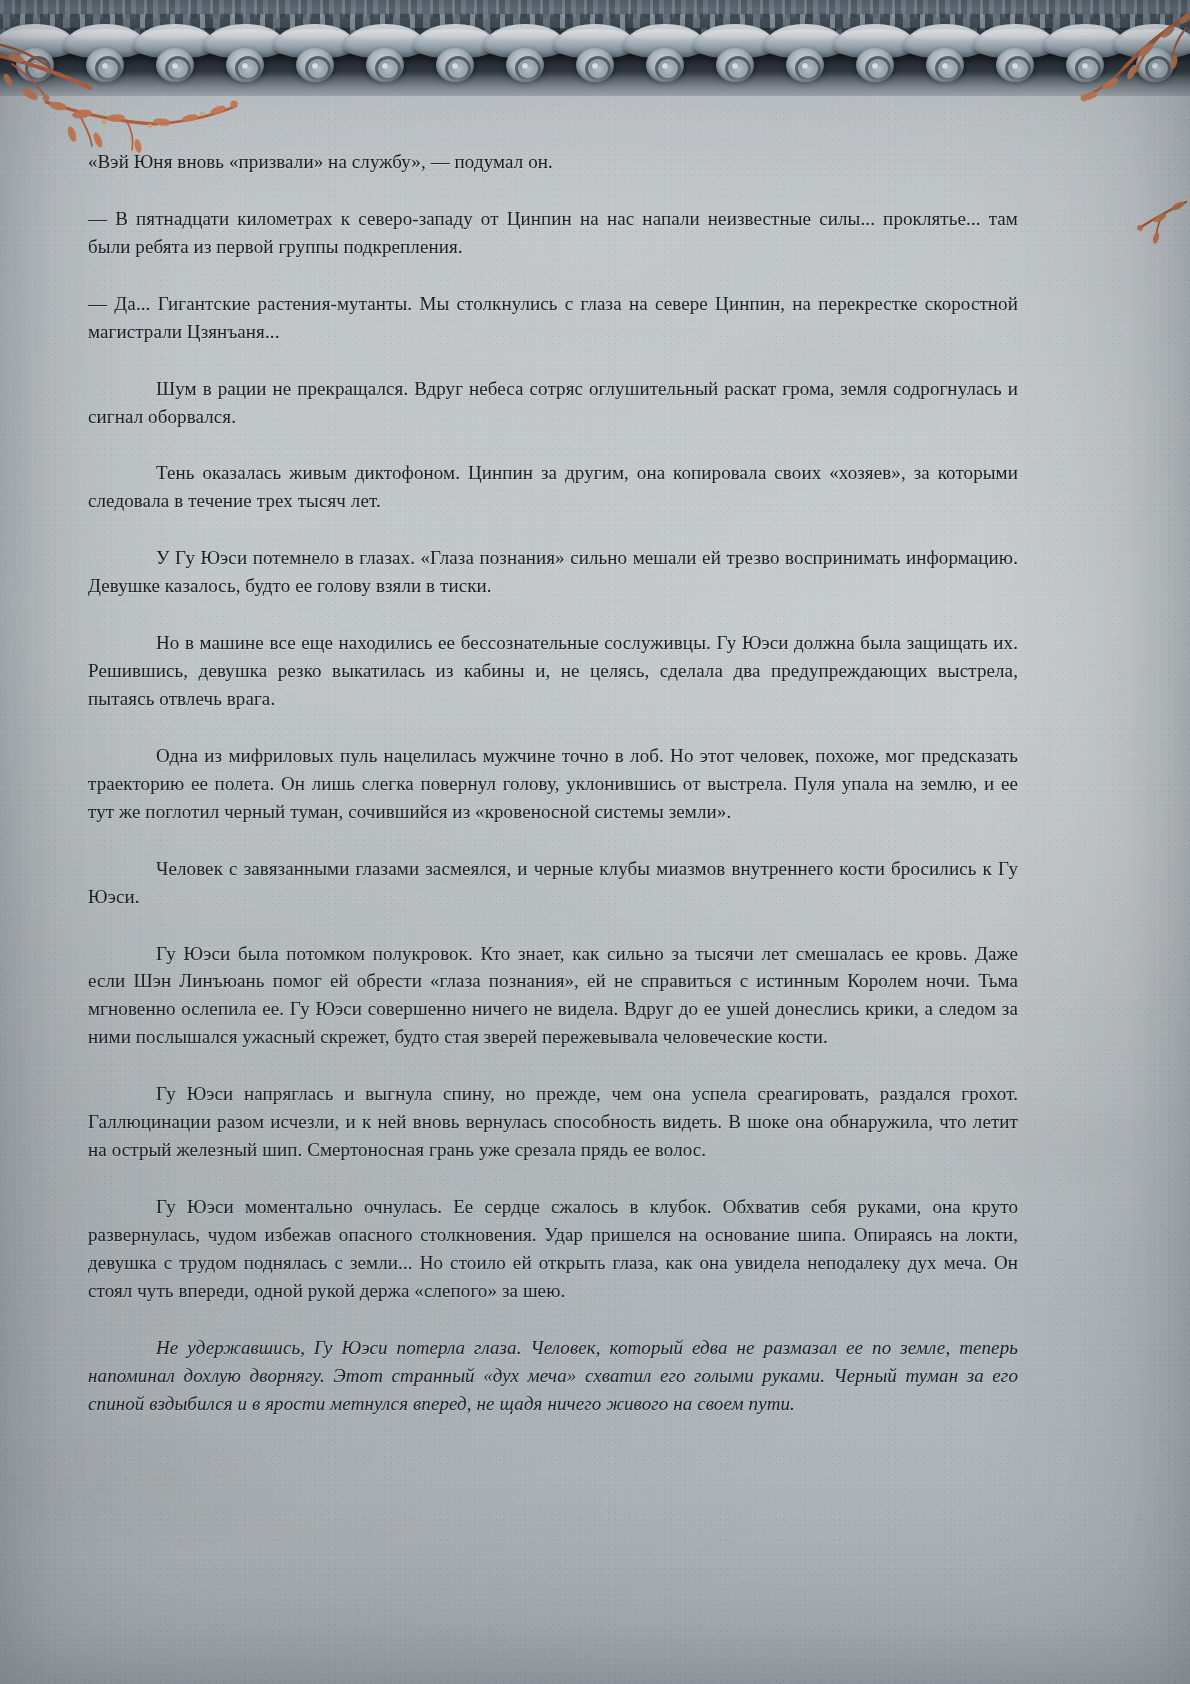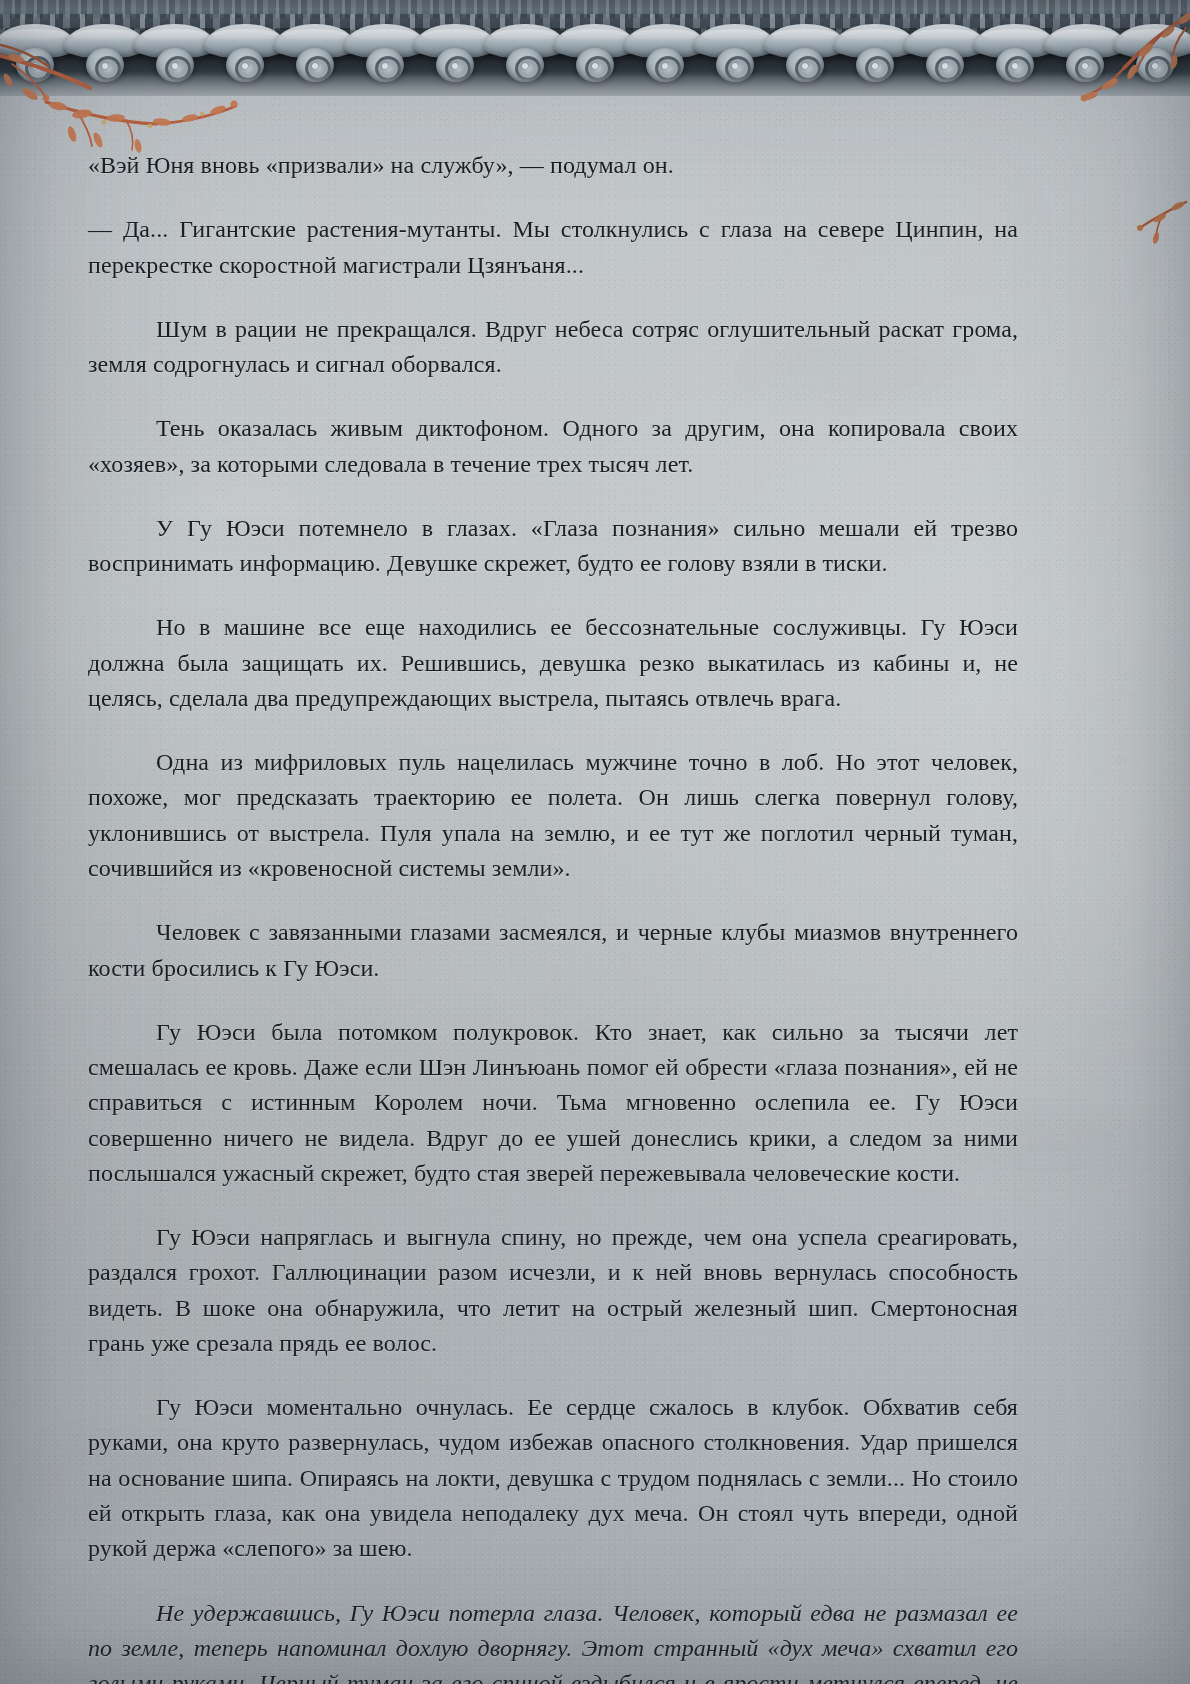--- a/index.html
+++ b/index.html
@@ -187,21 +187,21 @@
 
   
   .content {
     position: absolute;
     left: 88px;
     top: 148px;
     width: 930px;
   }
   p.para {
     margin: 0 0 29px 0;
-    font-size: 24px;
+    font-size: 19px;
     line-height: 1.47;
     color: #1b1f23;
     text-align: justify;
     text-justify: inter-word;
     letter-spacing: .1px;
     text-shadow: 0 1px 0 rgba(255,255,255,.22);
   }
   p.para.indent { text-indent: 68px; }
   p.para.last { margin-bottom: 0; font-style: italic; }
 </style>
@@ -359,24 +359,25 @@
         <ellipse cx="100" cy="10" rx="7" ry="3" transform="rotate(-28 100 10)"></ellipse>
         <ellipse cx="82" cy="22" rx="7" ry="3" transform="rotate(-30 82 22)"></ellipse>
         <ellipse cx="78" cy="42" rx="6" ry="2.8" transform="rotate(-76 78 42)"></ellipse>
         <circle cx="62" cy="32" r="3"></circle>
       </g>
     </svg>
   </div>
 
   <div class="content" id="content">
       <p class="para">«Вэй Юня вновь «призвали» на службу», — подумал он.</p>
+      <p class="para">— В пятнадцати километрах к северо-западу от Цинпин на нас напали неизвестные силы... проклятье... там были ребята из первой группы подкрепления.</p>
       <p class="para">— Да... Гигантские растения-мутанты. Мы столкнулись с глаза на севере Цинпин, на перекрестке скоростной магистрали Цзянъаня...</p>
       <p class="para indent">Шум в рации не прекращался. Вдруг небеса сотряс оглушительный раскат грома, земля содрогнулась и сигнал оборвался.</p>
-      <p class="para indent">Тень оказалась живым диктофоном. Одного за другим, она копировала своих «хозяев», за которыми следовала в течение трех тысяч лет.</p>
-      <p class="para indent">У Гу Юэси потемнело в глазах. «Глаза познания» сильно мешали ей трезво воспринимать информацию. Девушке скрежет, будто ее голову взяли в тиски.</p>
+      <p class="para indent">Тень оказалась живым диктофоном. Цинпин за другим, она копировала своих «хозяев», за которыми следовала в течение трех тысяч лет.</p>
+      <p class="para indent">У Гу Юэси потемнело в глазах. «Глаза познания» сильно мешали ей трезво воспринимать информацию. Девушке казалось, будто ее голову взяли в тиски.</p>
       <p class="para indent">Но в машине все еще находились ее бессознательные сослуживцы. Гу Юэси должна была защищать их. Решившись, девушка резко выкатилась из кабины и, не целясь, сделала два предупреждающих выстрела, пытаясь отвлечь врага.</p>
       <p class="para indent">Одна из мифриловых пуль нацелилась мужчине точно в лоб. Но этот человек, похоже, мог предсказать траекторию ее полета. Он лишь слегка повернул голову, уклонившись от выстрела. Пуля упала на землю, и ее тут же поглотил черный туман, сочившийся из «кровеносной системы земли».</p>
       <p class="para indent">Человек с завязанными глазами засмеялся, и черные клубы миазмов внутреннего кости бросились к Гу Юэси.</p>
       <p class="para indent">Гу Юэси была потомком полукровок. Кто знает, как сильно за тысячи лет смешалась ее кровь. Даже если Шэн Линъюань помог ей обрести «глаза познания», ей не справиться с истинным Королем ночи. Тьма мгновенно ослепила ее. Гу Юэси совершенно ничего не видела. Вдруг до ее ушей донеслись крики, а следом за ними послышался ужасный скрежет, будто стая зверей пережевывала человеческие кости.</p>
       <p class="para indent">Гу Юэси напряглась и выгнула спину, но прежде, чем она успела среагировать, раздался грохот. Галлюцинации разом исчезли, и к ней вновь вернулась способность видеть. В шоке она обнаружила, что летит на острый железный шип. Смертоносная грань уже срезала прядь ее волос.</p>
       <p class="para indent">Гу Юэси моментально очнулась. Ее сердце сжалось в клубок. Обхватив себя руками, она круто развернулась, чудом избежав опасного столкновения. Удар пришелся на основание шипа. Опираясь на локти, девушка с трудом поднялась с земли... Но стоило ей открыть глаза, как она увидела неподалеку дух меча. Он стоял чуть впереди, одной рукой держа «слепого» за шею.</p>
       <p class="para indent last">Не удержавшись, Гу Юэси потерла глаза. Человек, который едва не размазал ее по земле, теперь напоминал дохлую дворнягу. Этот странный «дух меча» схватил его голыми руками. Черный туман за его спиной вздыбился и в ярости метнулся вперед, не щадя ничего живого на своем пути.</p>
     </div>
 
   <div class="vignette"></div>

